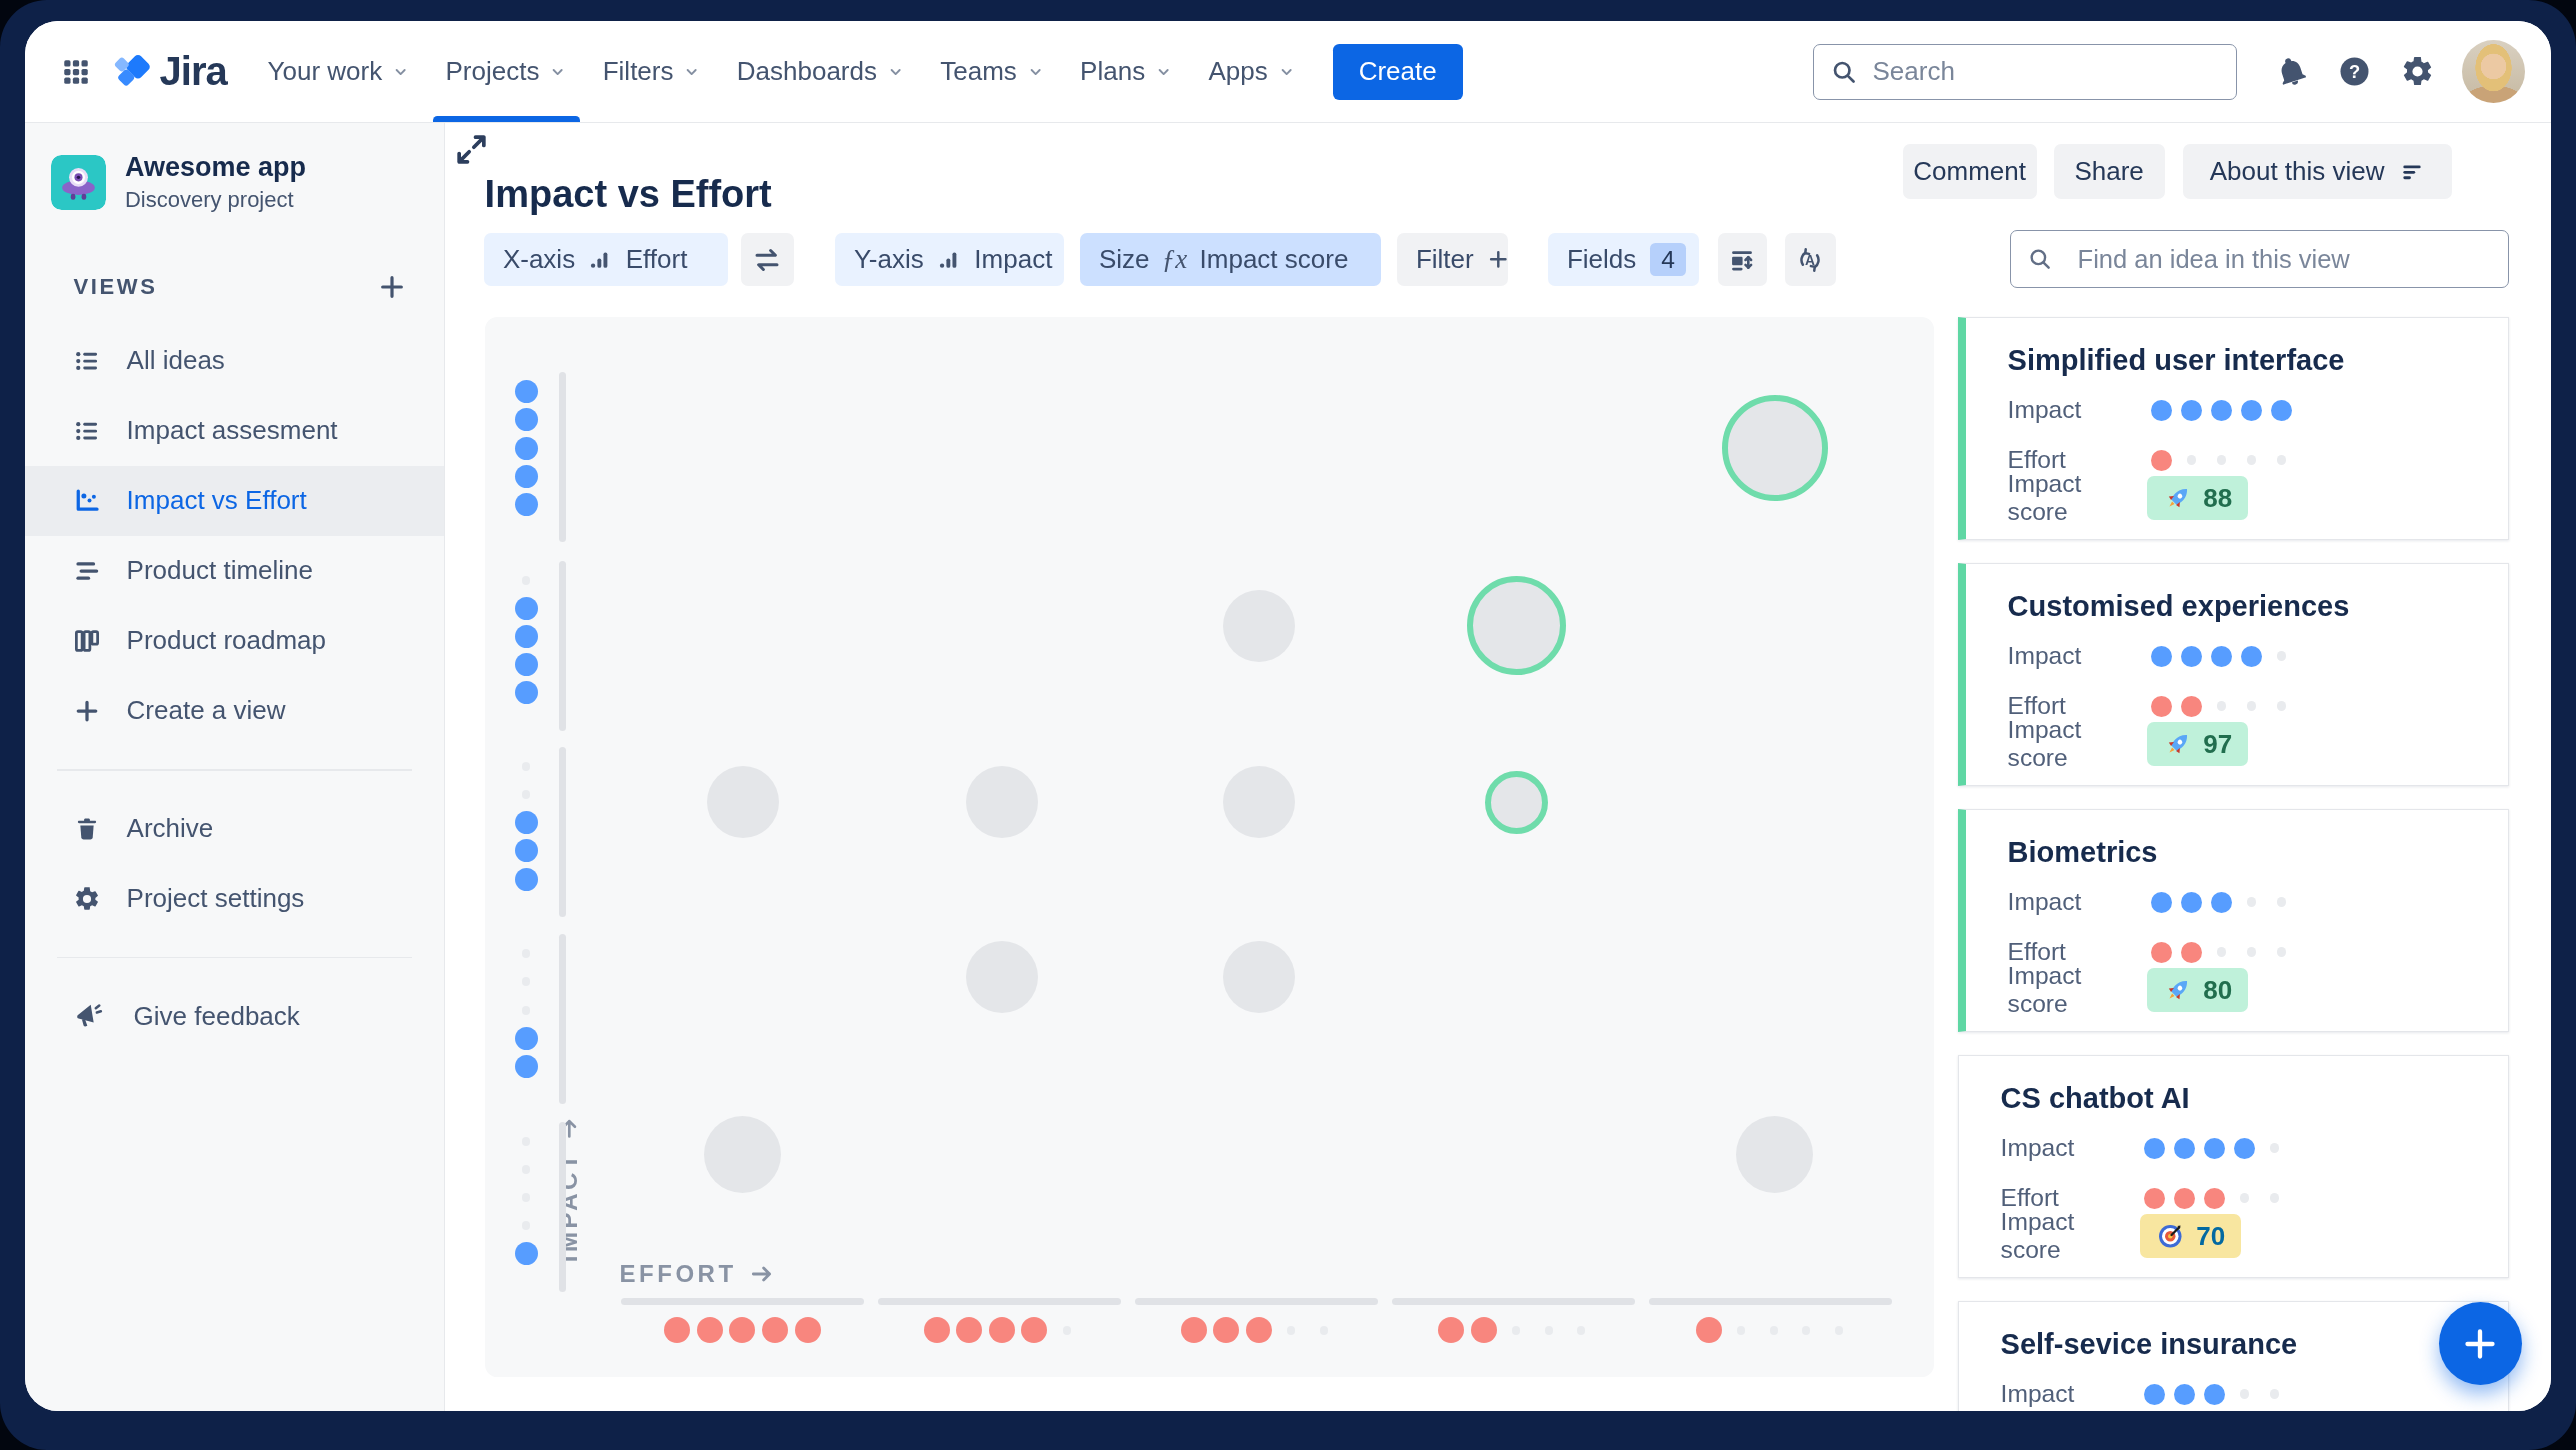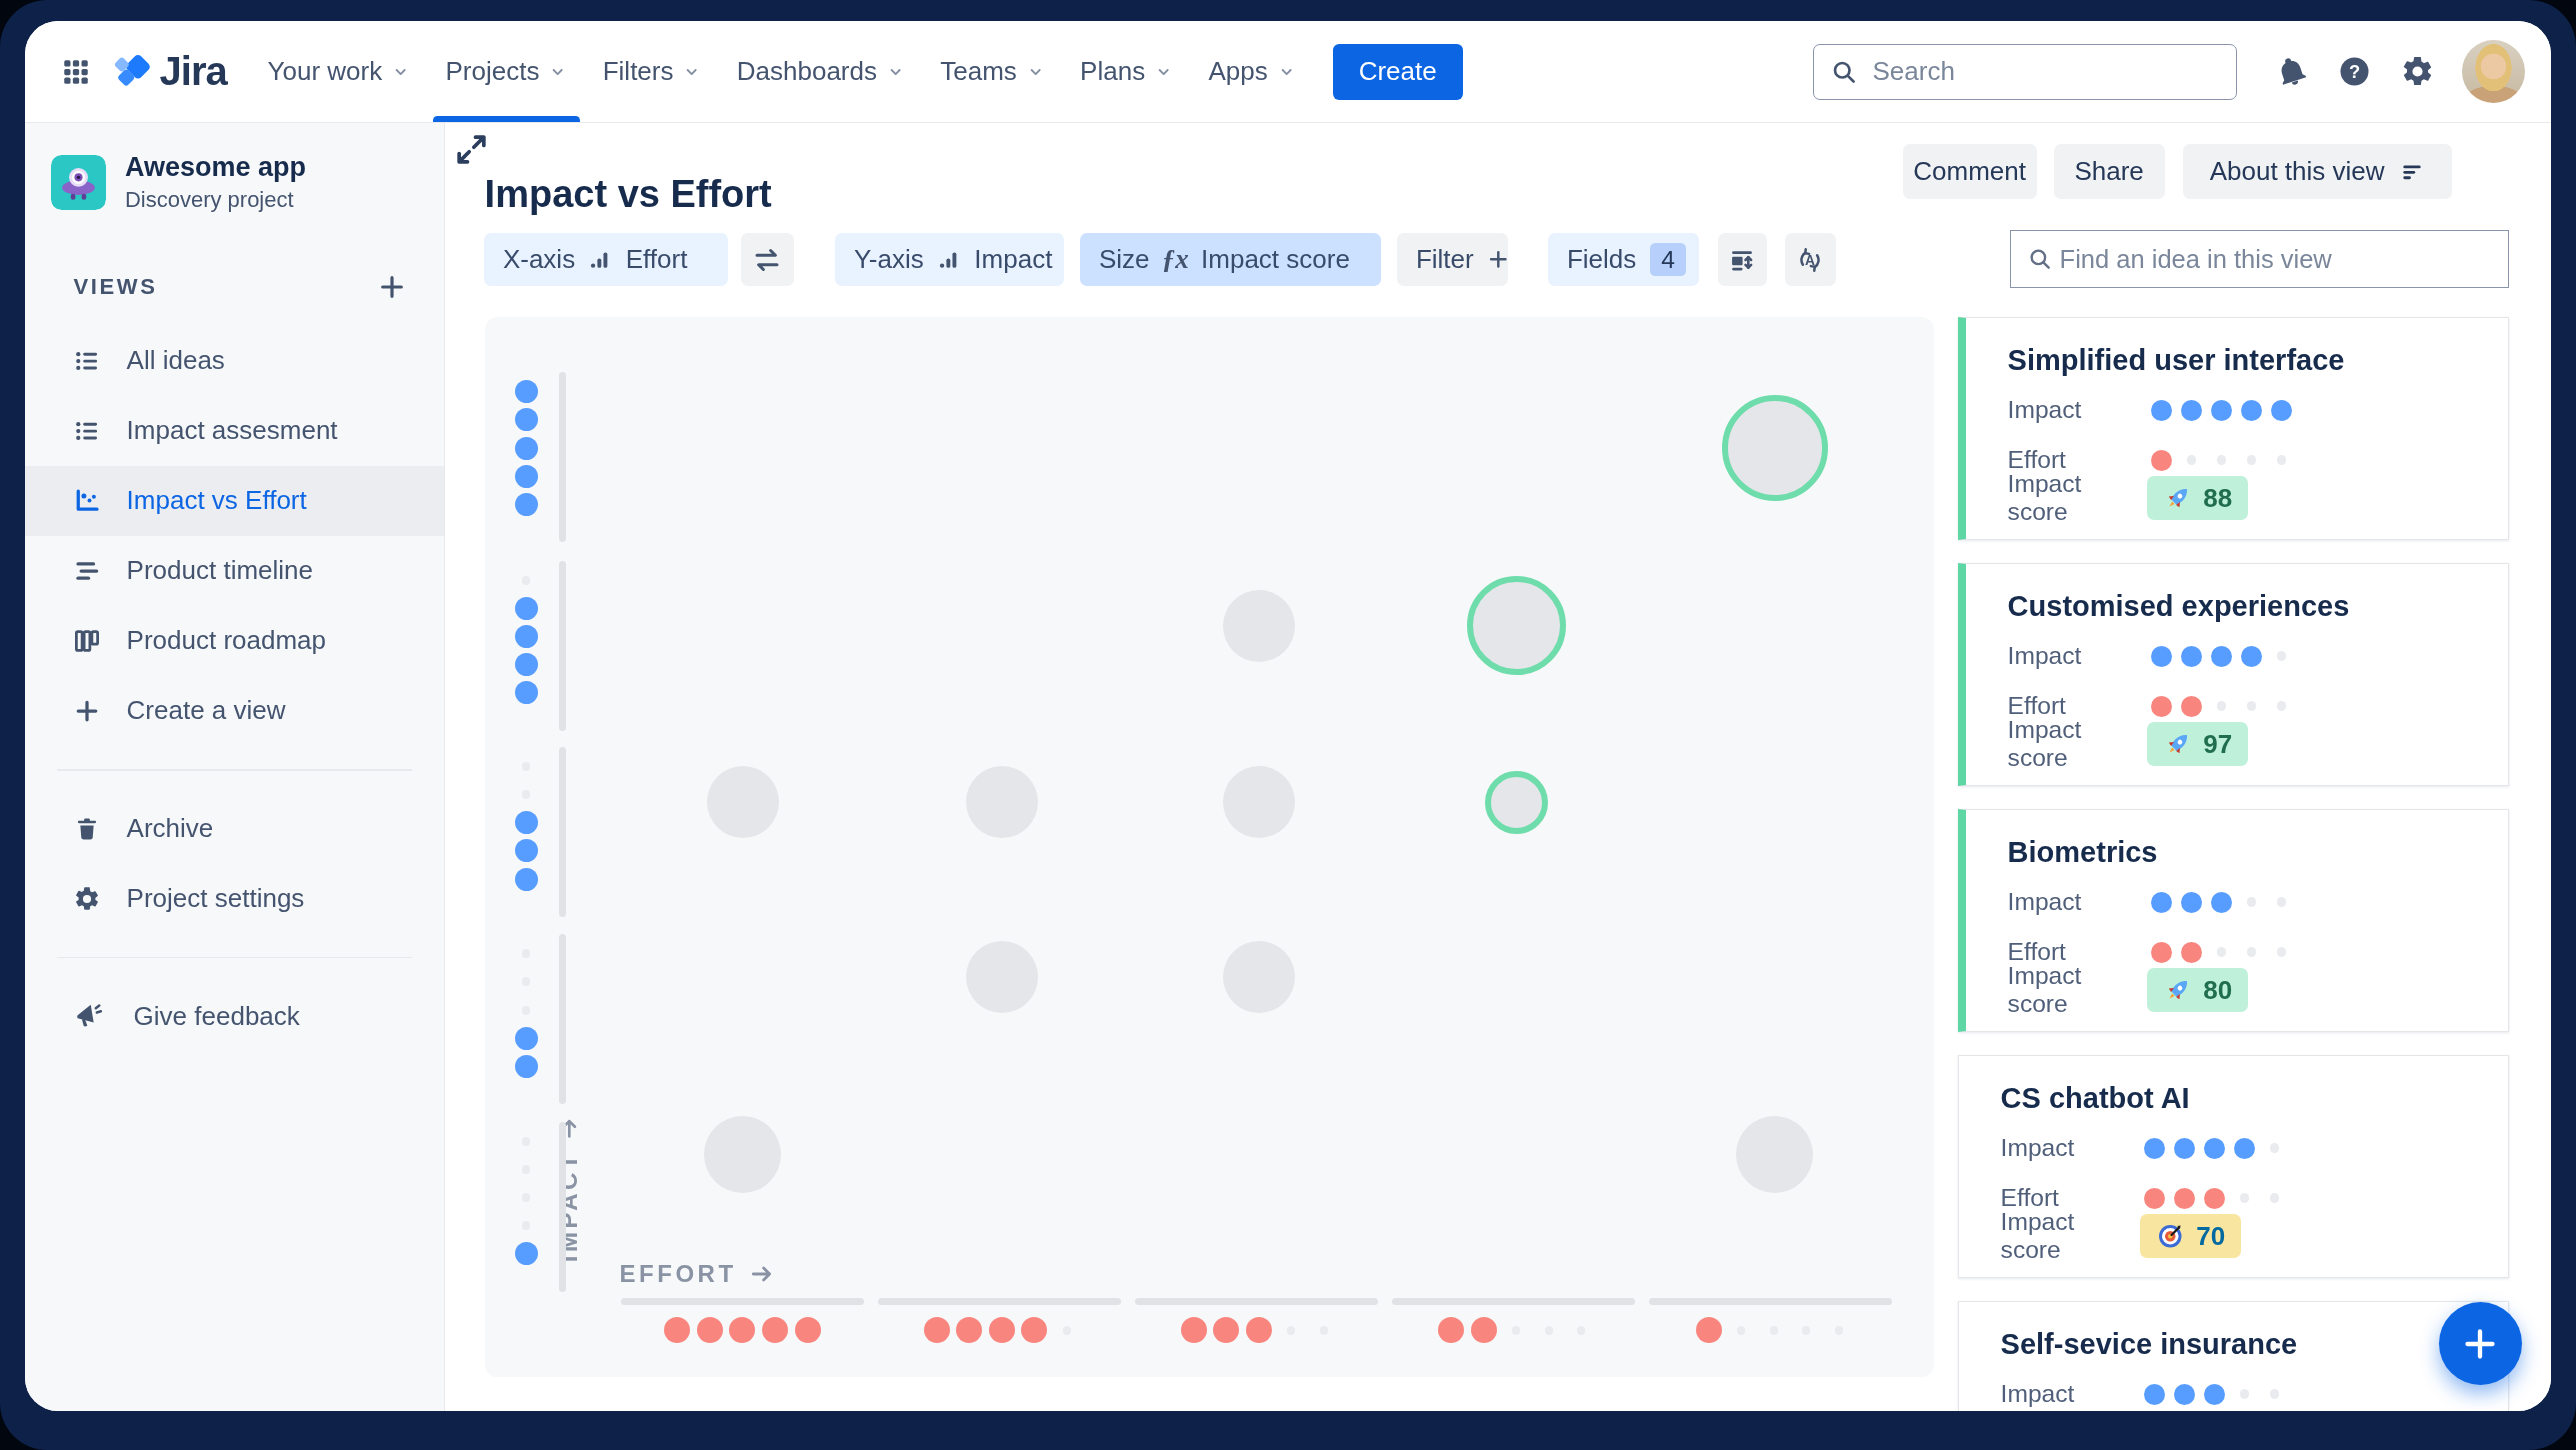--- a/index.html
+++ b/index.html
@@ -70,32 +70,32 @@
   .hbtn{position:absolute;top:21px;height:55px;background:var(--chip-grey);border:none;border-radius:7px;font-size:26px;color:#253858;display:flex;align-items:center;justify-content:center;gap:14px;padding:0 24.6px;cursor:pointer;font-family:inherit}
   #btn-comment{left:1458px;width:134px}
   #btn-share{left:1609px;width:111px}
   #btn-about{left:1738px;width:269px}
   #btn-expand{left:2014px;top:30px;width:53px;height:53px;background:transparent;border:none;color:#2C3E5D;display:flex;align-items:center;justify-content:center;cursor:pointer}
 
   .chip{position:absolute;top:110px;height:53px;border-radius:7px;display:flex;align-items:center;gap:12.3px;padding:0 19.3px;font-size:26px;color:#394B6A;background:var(--chip-blue);cursor:pointer;white-space:nowrap}
   .chip .cicon{display:flex;color:#44546F}
   .chip.grey{background:var(--chip-grey)}
   .chip.darker{background:var(--chip-blue-dark)}
-  .chip .fx{font-family:"Liberation Serif",serif;font-style:italic;font-weight:700;font-size:27px;color:#44546F}
+  .chip .fx{font-family:"Liberation Serif",serif;font-style:italic;font-weight:400;font-size:27px;color:#44546F}
   .badge{background:#B6D0FB;border-radius:5.3px;padding:2.6px 11.4px;font-size:24.6px;color:#253858}
   #chip-xaxis{left:39px;width:244px}
   #chip-swap{left:296px;width:53px;justify-content:center;padding:0}
   #chip-yaxis{left:390px;width:229px}
   #chip-size{left:635px;width:301px}
   #chip-filter{left:952px;width:111px;justify-content:space-between}
   #chip-fields{left:1103px;width:151px;justify-content:space-between;padding:0 12.3px 0 19.3px}
   .tool-iconbtn{position:absolute;top:110px;height:53px;border:none;border-radius:7px;background:var(--chip-grey);color:#44546F;display:flex;align-items:center;justify-content:center;cursor:pointer}
   #btn-rowheight{left:1273px;width:49px}
   #btn-sortaz{left:1340px;width:51px}
-  .find-box{position:absolute;left:1565px;top:107px;width:499px;height:58px;border:1.8px solid #8894A9;border-radius:0;background:#fff;display:flex;align-items:center;gap:5px;padding:0 16px;color:#626F86}
+  .find-box{position:absolute;left:1565px;top:107px;width:499px;height:58px;border:1.8px solid #8894A9;border-radius:7px;background:#fff;display:flex;align-items:center;gap:23px;padding:0 16px;color:#626F86}
   .find-box input{flex:1;border:none;outline:none;background:transparent;font-size:25.5px;color:var(--navy);font-family:inherit}
   .find-box input::placeholder{color:#7A869A}
 
   
   #chart-panel{position:absolute;left:40px;top:194px;width:1449px;height:1060px;background:#F7F8F9;border-radius:12.3px;overflow:hidden}
   .ybar{position:absolute;left:74px;width:7px;height:170px;border-radius:3.5px;background:#E0E2E6}
   .xbar{position:absolute;top:981px;height:7px;width:243px;border-radius:3.5px;background:#E0E2E6}
   .adot{position:absolute;border-radius:50%}
   .bubble{position:absolute;border-radius:50%;background:var(--bubble-fill)}
   .bubble.ring{border:6.2px solid var(--ring)}

